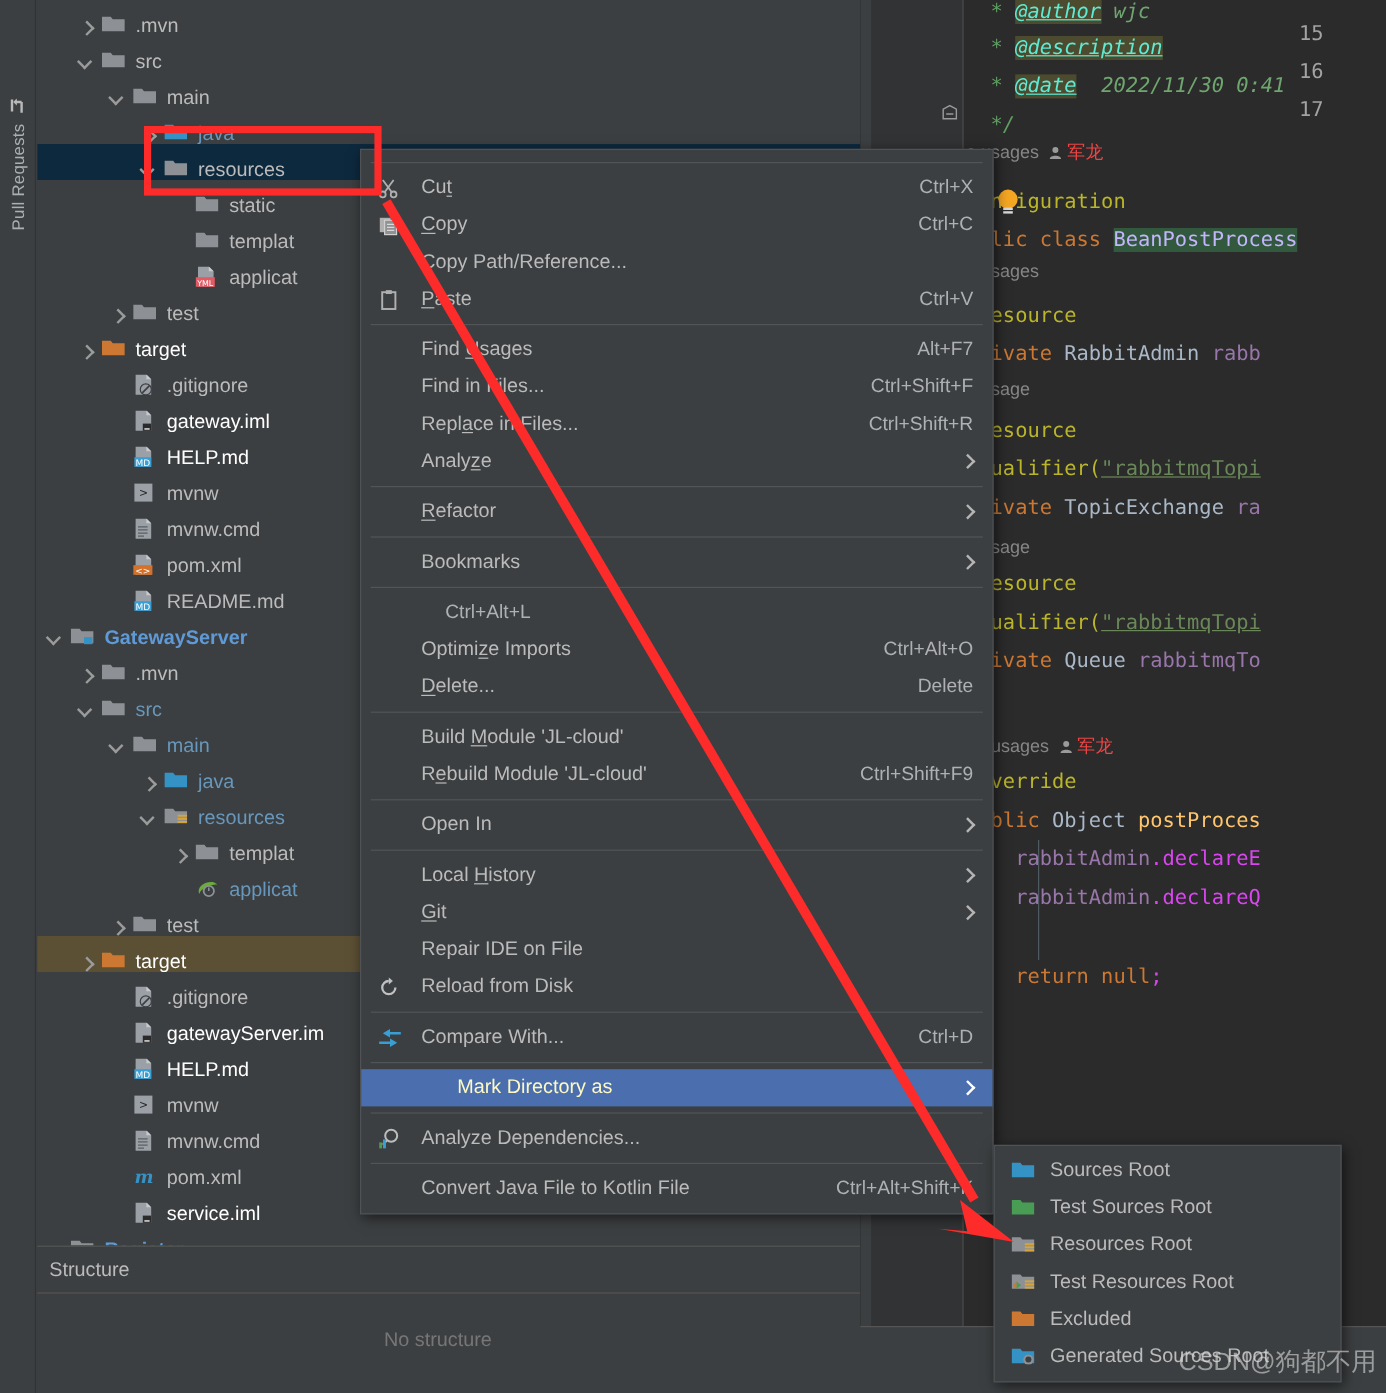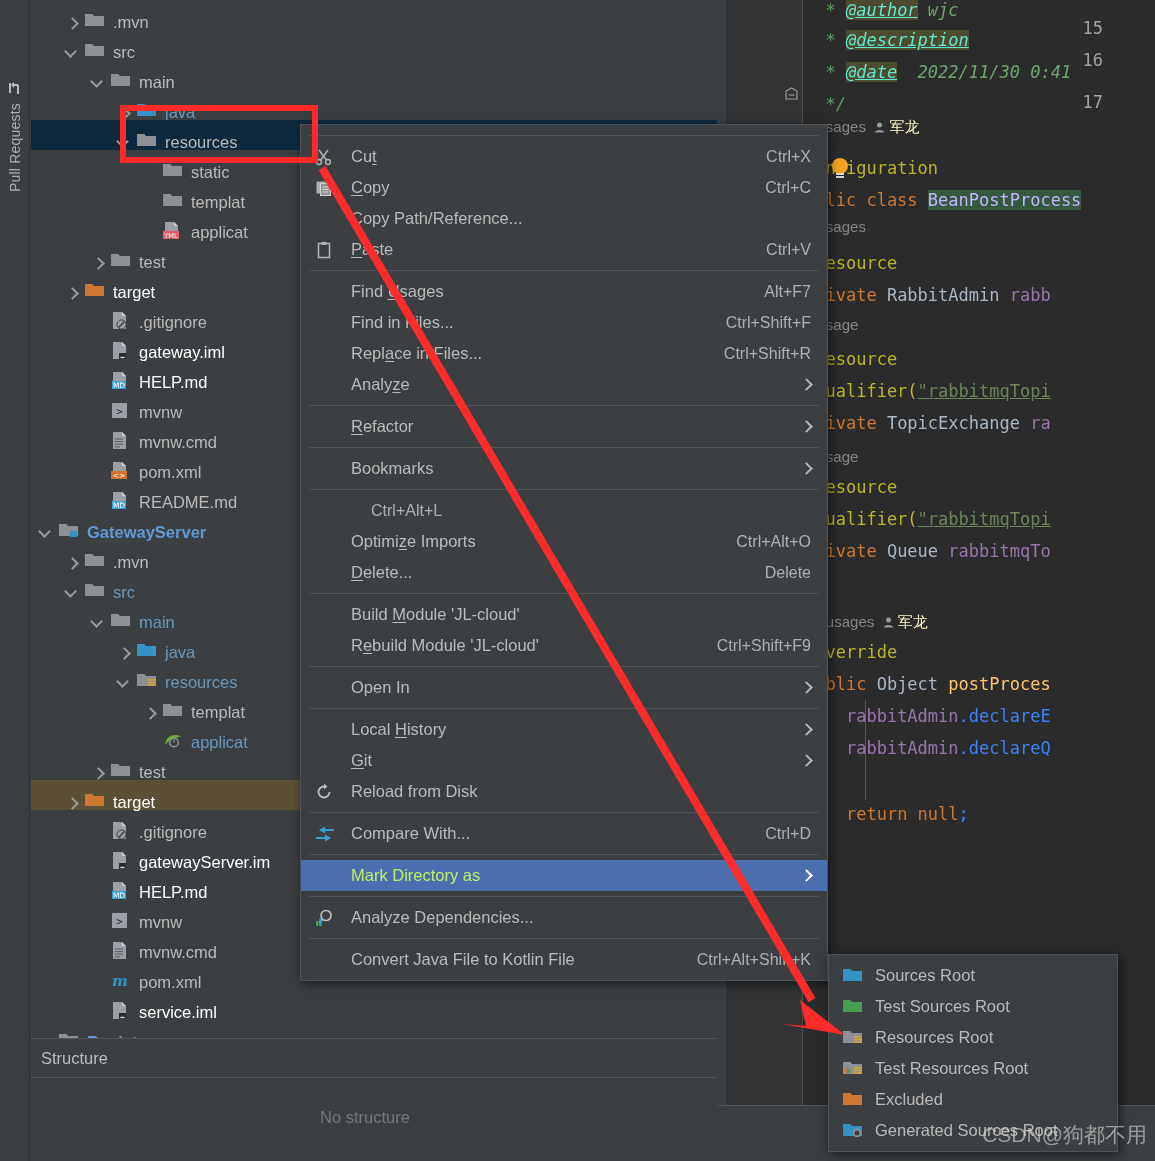--- a/index.html
+++ b/index.html
@@ -106,21 +106,21 @@
   .mi {
     position: relative;
     height: 31px;
     display: flex;
     align-items: center;
     padding: 0 16px 0 14px;
     color: #bbbbbb;
     font-size: 16.5px;
     white-space: nowrap;
   }
-  .mi.hl { background: #4b6eaf; color: #bef264; }
+  .mi.hl { background: #4b6eaf; color: #fef9c3; gap: 30px; }
   .mi-icon {
     width: 22px; height: 18px;
     flex: 0 0 22px;
     margin-right: 14px;
     position: relative;
   }
   .mi-label { flex: 1 1 auto; }
   .mi-label u { text-decoration: underline; text-underline-offset: 2px; }
   .mi-accel { color: #aeb0b3; font-size: 16px; margin-left: 20px; }
   .mi-sub {
@@ -204,30 +204,30 @@
   .c-cmt { color: #5f9e62; font-style: italic; }
   .c-tag { color: #5eead4; font-style: italic; text-decoration: underline; background: #4d4b2f; text-align: center; }
   .c-tagplain { color: #6fa56f; font-style: italic; }
   .c-kw { color: #cc7832; }
   .c-type { color: #a9b7c6; }
   .c-cls { color: #c4b5fd; background: #32593d; }
   .c-ann { color: #bbb529; }
   .c-str { color: #6a8759; text-decoration: underline; }
   .c-fld { color: #9876aa; }
   .c-meth { color: #ffc66d; }
-  .c-plain { color: #3b82f6; }
+  .c-plain { color: #d946ef; }
   .hint {
     position: absolute;
     left: 88px;
     font-family: "Liberation Sans", sans-serif;
     font-size: 15px;
     color: #868686;
     white-space: pre;
   }
-  .hint .who { color: #fef9c3; }
+  .hint .who { color: #ef4444; }
   .bulb {
     position: absolute;
     width: 16px; height: 16px;
     border-radius: 50%;
     background: #f5a623;
   }
   .bulb::after {
     content: "";
     position: absolute;
     left: 4px; top: 15px;
@@ -623,21 +623,21 @@
   <div class="structure-body"></div>
   <div class="no-structure">No structure</div>
 
   <div class="editor">
     <div class="gutter">
       <div class="gutter-left-strip"></div>
     </div>
     <div id="gutter-nums">
         <div class="lnum" style="top: 18px;">15</div>
         <div class="lnum" style="top: 50px;">16</div>
-        <div class="lnum" style="top: 92px;">17</div>
+        <div class="lnum" style="top: 82px;">17</div>
       </div>
     <div class="fold" style="top:85px;">
       <svg width="13" height="13" viewBox="0 0 13 13">
         <path d="M6.5 1 L12 4 L12 12 L1 12 L1 4 Z" fill="none" stroke="#9a9a9a" stroke-width="1.2"></path>
         <path d="M3.5 8 L9.5 8" stroke="#9a9a9a" stroke-width="1.2"></path>
       </svg>
     </div>
 
     <div class="indent-guide" style="left:148px; top:700px; height:100px;"></div>
     <div id="code-lines">
@@ -785,20 +785,24 @@
           <span class="mi-icon"></span>
           <span class="mi-label">Local <u>H</u>istory</span>
           <span class="mi-sub"></span>
         </div>
         <div class="mi">
           <span class="mi-icon"></span>
           <span class="mi-label"><u>G</u>it</span>
           <span class="mi-sub"></span>
         </div>
         <div class="mi">
+          <span class="mi-icon"></span>
+          <span class="mi-label">Repair IDE on File</span>
+        </div>
+        <div class="mi">
           <span class="mi-icon"><svg width="18" height="18" viewBox="0 0 18 18">
               <path d="M14.5 9 A5.5 5.5 0 1 1 9 3.5" fill="none" stroke="#c0c0c0" stroke-width="1.9"></path>
               <polygon points="9,0.6 9,6.4 12.4,3.5" fill="#c0c0c0"></polygon>
             </svg></span>
           <span class="mi-label">Reload from Disk</span>
         </div>
         <div class="msep"></div>
         <div class="mi">
           <span class="mi-icon"><svg width="20" height="18" viewBox="0 0 20 18">
               <line x1="1" y1="13" x2="12" y2="13" stroke="#389fd6" stroke-width="2"></line>

